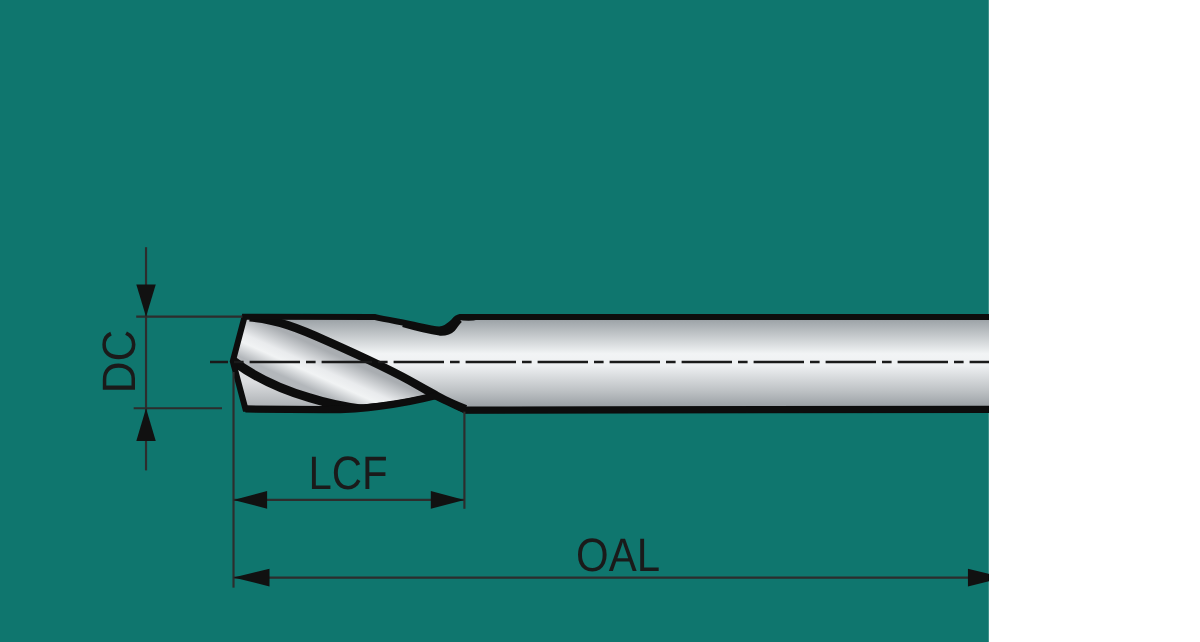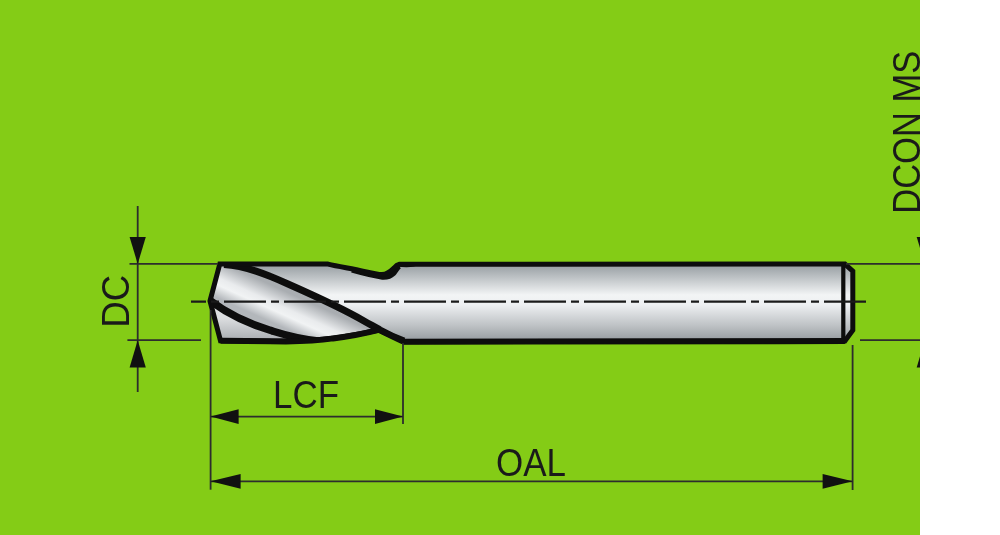--- a/index.html
+++ b/index.html
@@ -1,16 +1,16 @@
 <!DOCTYPE html>
 <html><head>
 <meta charset="utf-8">
 <style>
   html,body{margin:0;padding:0;background:#ffffff;}
-  #wrap{width:904px;height:535px;position:relative;background:#84cc16;overflow:hidden;padding-left:16px;}
+  #wrap{width:824px;height:535px;position:relative;background:#0f766e;overflow:hidden;}
   svg{display:block;}
   text{font-family:"Liberation Sans",sans-serif;fill:#1a1a1a;} svg{will-change:transform;}
 </style>
 </head>
 <body>
 <div id="wrap">
 <svg width="1000" height="535" viewBox="0 0 1000 535" xmlns="http://www.w3.org/2000/svg">
   <defs>
     <linearGradient id="gBody" x1="0" y1="262" x2="0" y2="344" gradientUnits="userSpaceOnUse">
       <stop offset="0" stop-color="#8f959a"></stop>

